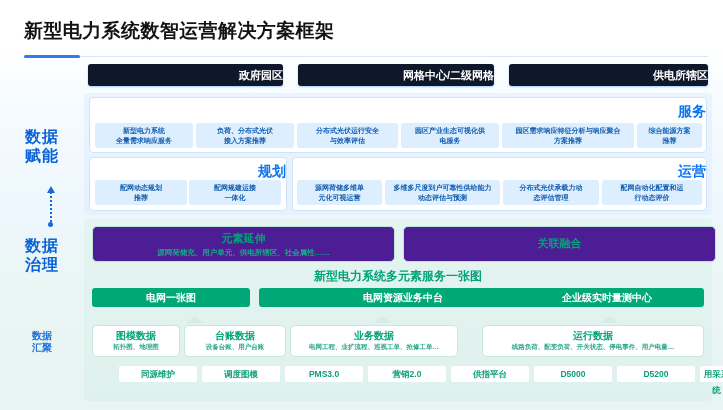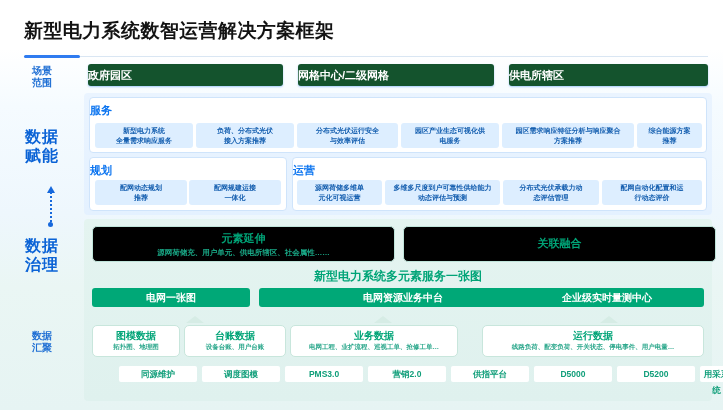--- a/index.html
+++ b/index.html
@@ -30,35 +30,35 @@
   .rail-arrow .head{position:absolute;left:-3px;top:0;width:0;height:0;
      border-left:4px solid transparent;border-right:4px solid transparent;border-bottom:7px solid #1668dc;}
   .rail-arrow .dot{position:absolute;left:-2px;top:36px;width:5px;height:5px;border-radius:50%;background:#1668dc;}
 
   
   .panel{position:absolute;box-sizing:border-box;}
   .blue-panel{background:linear-gradient(180deg,#eaf4ff 0%,#e4f1ff 100%);border-radius:4px;}
   .green-panel{background:linear-gradient(180deg,#e4f4f0 0%,#dff1ee 100%);border-radius:4px;}
 
   
-  .scene-btn{position:absolute;box-sizing:border-box;height:22px;line-height:22px;text-align:left;
-    background:#14532d;color:#fff;font-size:11px;font-weight:bold;border-radius:3px;
+  .scene-btn{position:absolute;box-sizing:border-box;height:22px;line-height:22px;text-align:right;
+    background:#0f172a;color:#fff;font-size:11px;font-weight:bold;border-radius:3px;
     box-shadow:0 1px 2px rgba(11,116,240,.35);}
 
   
   .wcard{position:absolute;box-sizing:border-box;background:#ffffff;border:1px solid #cfe4fb;border-radius:4px;}
-  .wcard-title{position:absolute;left:0;right:0;top:5px;text-align:left;font-size:11px;font-weight:bold;color:#0b74f0;}
+  .wcard-title{position:absolute;left:0;right:0;top:5px;text-align:right;font-size:14px;font-weight:bold;color:#0b74f0;}
 
   
   .chip{position:absolute;box-sizing:border-box;
     background:#ddeeff;border-radius:3px;color:#155fb0;font-size:7px;font-weight:bold;
     display:flex;align-items:center;justify-content:center;text-align:center;line-height:1.35;padding:2px 3px;}
 
   
-  .gcard{position:absolute;box-sizing:border-box;background:#000000;border:1px solid #bfe4da;border-radius:5px;
+  .gcard{position:absolute;box-sizing:border-box;background:#4c1d95;border:1px solid #bfe4da;border-radius:5px;
     display:flex;flex-direction:column;align-items:center;justify-content:center;}
   .gcard .gt{font-size:11px;font-weight:bold;color:#00a477;margin-bottom:2px;}
   .gcard .gs{font-size:7.5px;color:#19a886;font-weight:bold;}
 
   
   .onemap{position:absolute;box-sizing:border-box;text-align:center;font-size:12px;font-weight:bold;color:#00a477;}
   .green-btn{position:absolute;box-sizing:border-box;height:19px;line-height:19px;text-align:center;
     background:#00a877;color:#fff;font-size:10px;font-weight:bold;border-radius:3px;}
 
   
@@ -78,24 +78,20 @@
 <body>
 
 <div id="root">
   <div class="bg-wash"></div>
 
   <div class="title">新型电力系统数智运营解决方案框架</div>
   <div class="title-rule"></div>
   <div class="title-rule2"></div>
 
   <div class="rail">
-    <div class="rail-lbl sm" style="top:5px;">
-      <div>场景</div>
-        <div>范围</div>
-    </div>
     <div class="rail-lbl lg" style="top:68px;">
       <div>数据</div>
         <div>赋能</div>
     </div>
     <div class="rail-arrow" style="top:126px;height:44px;">
       <div class="head"></div>
         <div class="stem"></div>
         <div class="dot"></div>
     </div>
     <div class="rail-lbl lg" style="top:177px;">

